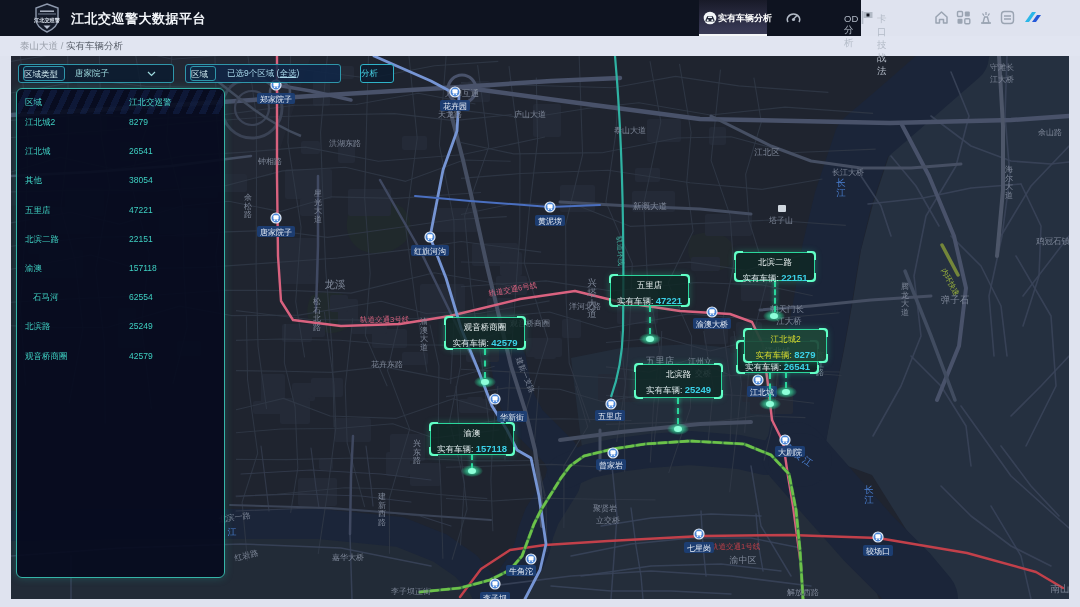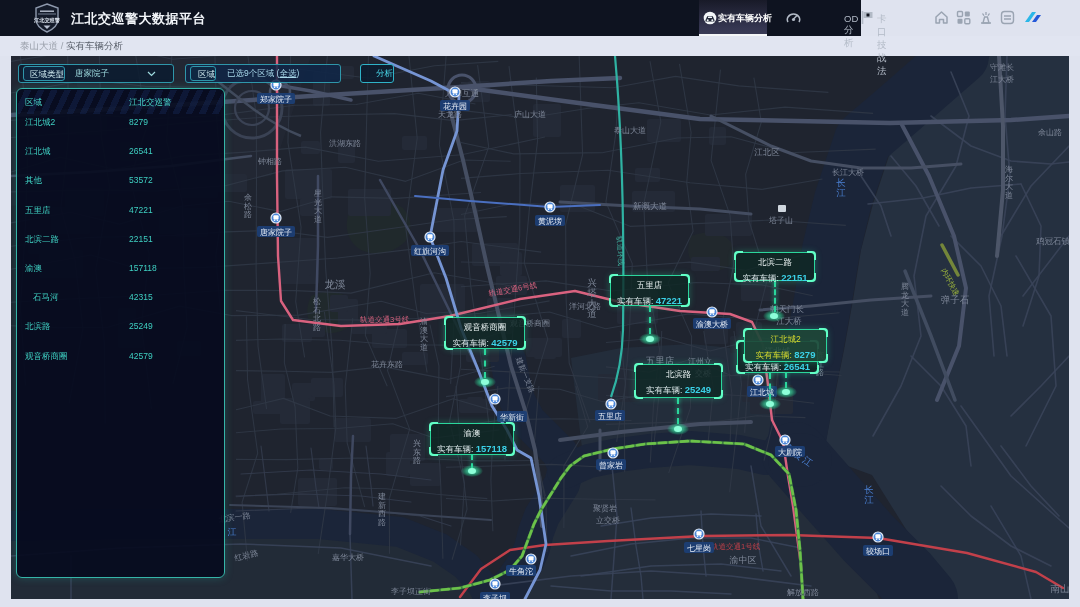--- a/index.html
+++ b/index.html
@@ -1,20 +1,20 @@
 <!DOCTYPE html>
 <html lang="zh"><head><meta charset="utf-8"><title>江北交巡警大数据平台</title>
 <style>
 *{margin:0;padding:0;box-sizing:border-box}
 html,body{width:1080px;height:607px;overflow:hidden;background:#dfe3ef;font-family:"Liberation Sans",sans-serif}
 #topbar{position:absolute;left:0;top:0;width:861px;height:36px;background:#0e1320;z-index:30}
 #crumb{position:absolute;left:0;top:36px;width:1080px;height:20px;background:#e1e5f1;font-size:9.5px;line-height:20px;z-index:29}
 #map{position:absolute;left:11px;top:56px;width:1058px;height:543px;background:#1c212e;overflow:hidden;z-index:1}
 .ov{position:absolute;z-index:5}
-.chip{position:absolute;border:1px solid #2f96aa;border-radius:3px;background:rgba(10,28,48,0.8);color:#cfe9ee;font-size:8.5px;text-align:right}
+.chip{position:absolute;border:1px solid #2f96aa;border-radius:3px;background:rgba(10,28,48,0.8);color:#cfe9ee;font-size:8.5px;text-align:left}
 .tip{position:absolute;border:1px solid #2bd69c;border-radius:4px;background:rgba(14,40,36,0.78);box-shadow:0 0 7px rgba(45,224,160,0.35);z-index:8}
 .tip .tt{color:#e8f0f0;font-size:8.5px;text-align:center;margin-top:4px;white-space:nowrap}
 .tip .tv{color:#dce8ea;font-size:8.5px;text-align:center;margin-top:2.5px;white-space:nowrap}
 .tip .num{color:#3bd2e8;font-weight:bold;font-size:9.5px}
 .tip.hl{background:rgba(30,70,56,0.92);z-index:9}
 .tip.hl .tt,.tip.hl .lab{color:#d8dc2e}
 .cnr{position:absolute;width:9px;height:9px;border:2px solid #62ffc6}
 .c1{left:-2px;top:-2px;border-right:none;border-bottom:none;border-top-left-radius:4px}
 .c2{right:-2px;top:-2px;border-left:none;border-bottom:none;border-top-right-radius:4px}
 .c3{left:-2px;bottom:-2px;border-right:none;border-top:none;border-bottom-left-radius:4px}
@@ -533,29 +533,29 @@
     <div class="chip" style="left:349px;top:8px;width:34px;height:19px;line-height:17px;color:#49d6e8;border-color:#2fb3c8">分析</div>
     <div id="lpanel">
       <div class="hdr"></div>
       <div class="hl1" style="left:8px;top:8px">区域</div>
       <div class="hl1" style="left:112px;top:8px">江北交巡警</div>
       <div class="prow" style="left:8px;top:28px">江北城2</div>
       <div class="prow" style="left:112px;top:28px">8279</div>
       <div class="prow" style="left:8px;top:57.2px">江北城</div>
       <div class="prow" style="left:112px;top:57.2px">26541</div>
       <div class="prow" style="left:8px;top:86.4px">其他</div>
-      <div class="prow" style="left:112px;top:86.4px">53572</div>
+      <div class="prow" style="left:112px;top:86.4px">38054</div>
       <div class="prow" style="left:8px;top:115.60000000000001px">五里店</div>
       <div class="prow" style="left:112px;top:115.60000000000001px">47221</div>
       <div class="prow" style="left:8px;top:144.8px">北滨二路</div>
       <div class="prow" style="left:112px;top:144.8px">22151</div>
       <div class="prow" style="left:8px;top:174.0px">渝澳</div>
       <div class="prow" style="left:112px;top:174.0px">157118</div>
       <div class="prow" style="left:16px;top:203.2px">石马河</div>
-      <div class="prow" style="left:112px;top:203.2px">42315</div>
+      <div class="prow" style="left:112px;top:203.2px">62554</div>
       <div class="prow" style="left:8px;top:232.39999999999998px">北滨路</div>
       <div class="prow" style="left:112px;top:232.39999999999998px">25249</div>
       <div class="prow" style="left:8px;top:261.59999999999997px">观音桥商圈</div>
       <div class="prow" style="left:112px;top:261.59999999999997px">42579</div>
     </div>
     <div class="tip" style="left:726px;top:285px;width:81px;height:32px">
       <span class="cnr c1"></span>
       <span class="cnr c2"></span>
       <span class="cnr c3"></span>
       <span class="cnr c4"></span>

